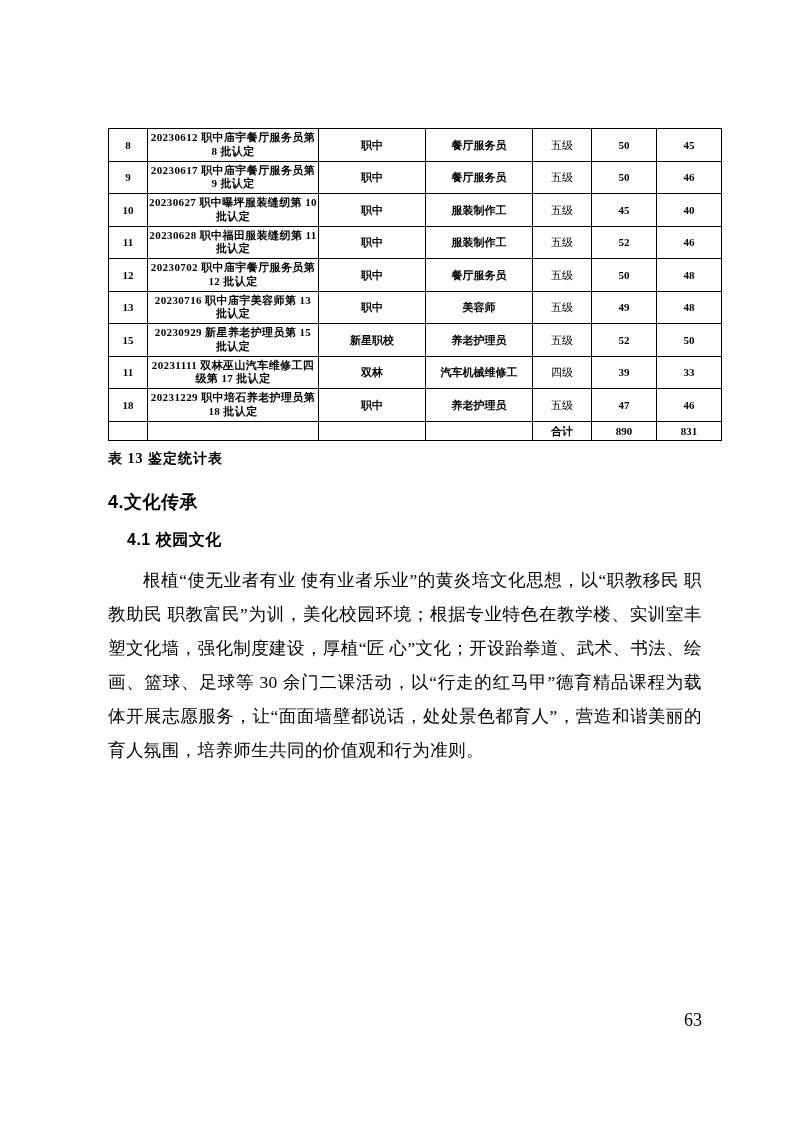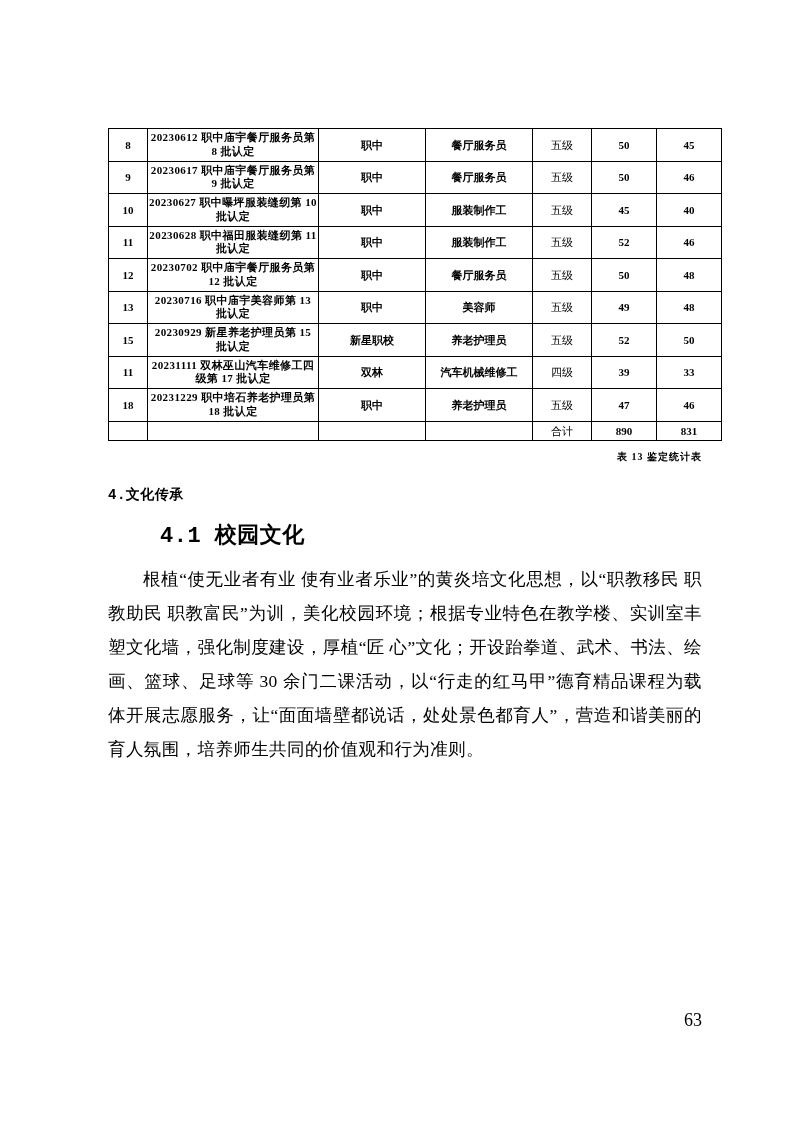--- a/index.html
+++ b/index.html
@@ -42,46 +42,46 @@
   td.c-name  { width: 168px; font-weight: bold; letter-spacing: .4px; }
   td.c-org   { width: 104px; font-weight: bold; }
   td.c-job   { width: 104px; font-weight: bold; }
   td.c-lvl   { width: 56px;  font-weight: normal; font-size: 10px;}
   td.c-num1  { width: 62px;  font-weight: bold; font-size: 12px;}
   td.c-num2  { width: 62px;  font-weight: bold; font-size: 12px;}
 
   tr.data-row td.c-name { line-height: 1.25; margin-top: 6px; }
 
   .total-row td.blank { border-right: 1px solid #000; }
-  .total-row td.total-label { font-weight: normal; font-size: 11px; margin-top: 28px; }
+  .total-row td.total-label { font-weight: bold; font-size: 11px; margin-top: 28px; }
 
   
   .table-caption {
-    text-align: right;
-    font-size: 10px;
+    text-align: left;
+    font-size: 14px;
     font-weight: bold;
     margin-top: 9px;
     letter-spacing: 1px;
     font-family: "Liberation Serif", "DejaVu Serif", serif;
   }
 
   
   h2.sec-heading {
-    font-size: 14px;
+    font-size: 18px;
     font-weight: bold;
     margin: 22px 0 0 0;
     letter-spacing: .5px;
-    font-family: Liberation Mono, monospace;
+    font-family: Liberation Sans, sans-serif;
   }
   h3.sub-heading {
-    font-size: 22px;
+    font-size: 16px;
     font-weight: bold;
-    margin: 16px 0 0 52px;
+    margin: 16px 0 0 19px;
     letter-spacing: .5px;
-    font-family: Liberation Mono, monospace;
+    font-family: Liberation Sans, sans-serif;
   }
 
   
   p.body-par {
     font-size: 17.5px;
     line-height: 1.95;
     margin: 12px 0 0 0;
     text-align: justify;
     text-justify: inter-ideograph;
     text-indent: 2em;

